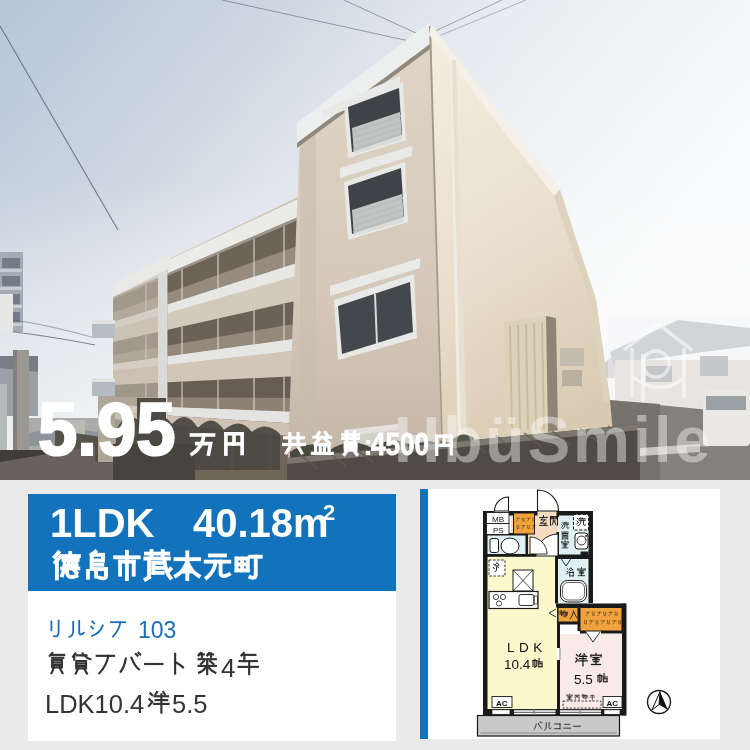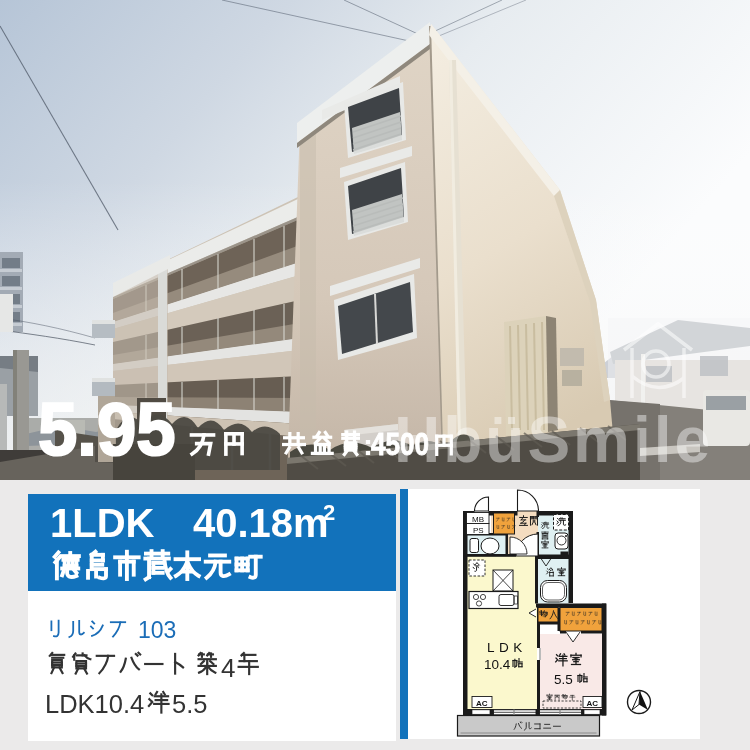--- a/index.html
+++ b/index.html
@@ -817,21 +817,21 @@
     <use href="#g-pa" x="89.6" y="61.0" width="24" height="24" style="color:#333333"></use>
     <use href="#g-cho2" x="113.8" y="61.0" width="24" height="24" style="color:#333333"></use>
     <use href="#g-to" x="138.0" y="61.0" width="24" height="24" style="color:#333333"></use>
     <use href="#g-chiku" x="167.2" y="61.0" width="24" height="24" style="color:#333333"></use>
     <text x="193" y="86" font-family="Liberation Sans, sans-serif" font-size="26" fill="#333">4</text>
     <use href="#g-nen" x="208.2" y="61.0" width="24" height="24" style="color:#333333"></use>
     <text x="17" y="122" font-family="Liberation Sans, sans-serif" font-size="25.5" fill="#333">LDK10.4</text>
     <use href="#g-yo" x="118.0" y="99.5" width="24" height="24" style="color:#333333"></use>
     <text x="144" y="122" font-family="Liberation Sans, sans-serif" font-size="25.5" fill="#333">5.5</text>
   </svg>
-<div class="abs" style="left:400px;top:489px;width:300px;height:250px"><svg width="300" height="250" viewBox="420 489 300 250">
+<div class="abs" style="left:420px;top:489px;width:300px;height:250px"><svg width="300" height="250" viewBox="420 489 300 250">
       <rect x="420" y="489" width="300" height="250" fill="#ffffff"></rect>
       <rect x="420" y="489" width="8" height="250" fill="#1272bb"></rect>
       <rect x="511" y="511" width="47" height="45" fill="#f4dcc0"></rect>
       <rect x="487" y="533" width="40" height="23" fill="#dff0f2"></rect>
       <rect x="558" y="511" width="31" height="45" fill="#dff0f2"></rect>
       <rect x="558" y="556" width="31" height="47.5" fill="#dff0f2"></rect>
       <rect x="487" y="556" width="70" height="154" fill="#fbf8cd"></rect>
       <rect x="559" y="634" width="63" height="76" fill="#f9e9e7"></rect>
       <rect x="477.5" y="715.5" width="142" height="20.5" fill="#c9c9c9" stroke="#1a1a1a" stroke-width="1.2"></rect>
       <line x1="480.5" y1="733" x2="616.5" y2="733" stroke="#8a8a8a" stroke-width="1"></line>

